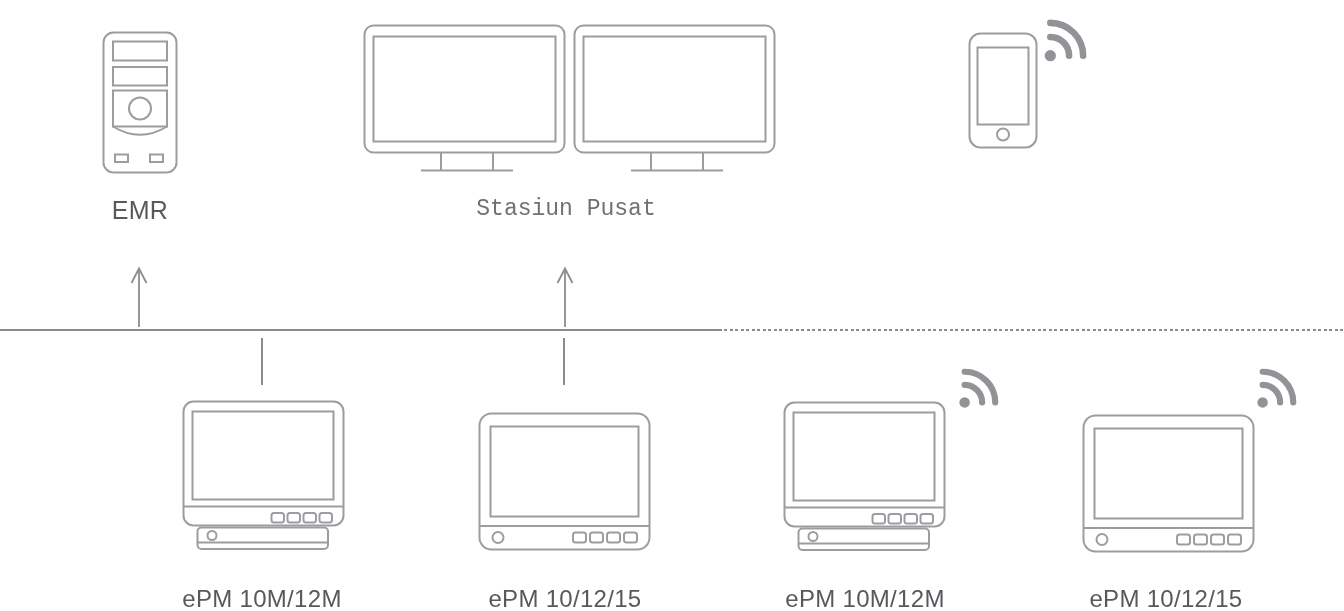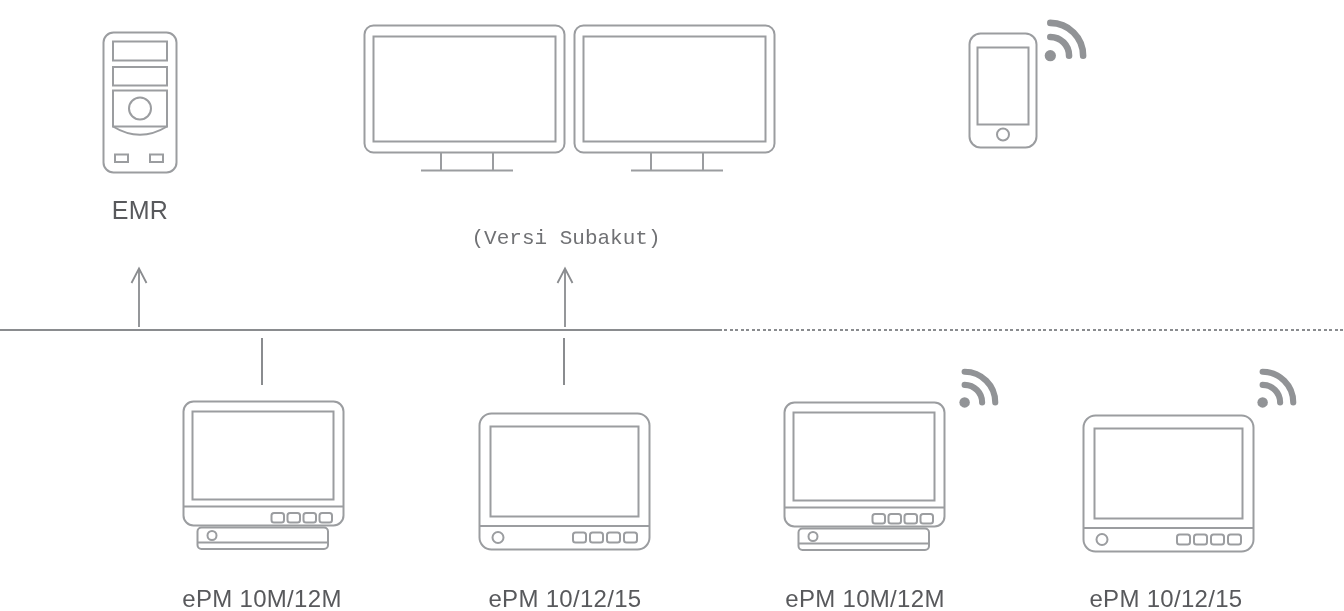--- a/index.html
+++ b/index.html
@@ -81,21 +81,21 @@
 
   <div class="dev wifi" style="left:1040px;top:3px">
     <svg width="60" height="66" viewBox="0 0 64 66" fill="none" stroke="currentColor" stroke-width="7" stroke-linecap="round">
       <circle cx="11" cy="54" r="6" fill="currentColor" stroke="none"></circle>
       <path d="M31,54 A20,20 0 0 0 11,34"></path>
       <path d="M46,54 A35,35 0 0 0 11,19"></path>
     </svg>
   </div>
 
   <div class="label" style="left:140px;top:196px">EMR</div>
-  <div class="label mono sub" style="left:566px;top:227px">(Versi Subakut)</div>
+  <div class="label mono" style="left:566px;top:196px">Stasiun Pusat</div>
 
   <div class="net" style="left:0;top:329px;width:719px;height:2px"></div>
   <div class="net-dotted" style="left:719px;top:329px;width:625px"></div>
 
   <div class="arrow" style="left:130px;top:266px">
     <svg width="18" height="62" viewBox="0 0 18 62" fill="none" stroke="currentColor" stroke-width="1.8">
       <path d="M9,61 L9,4"></path>
       <path d="M1.5,17 L9,2.5 L16.5,17"></path>
     </svg>
   </div>

